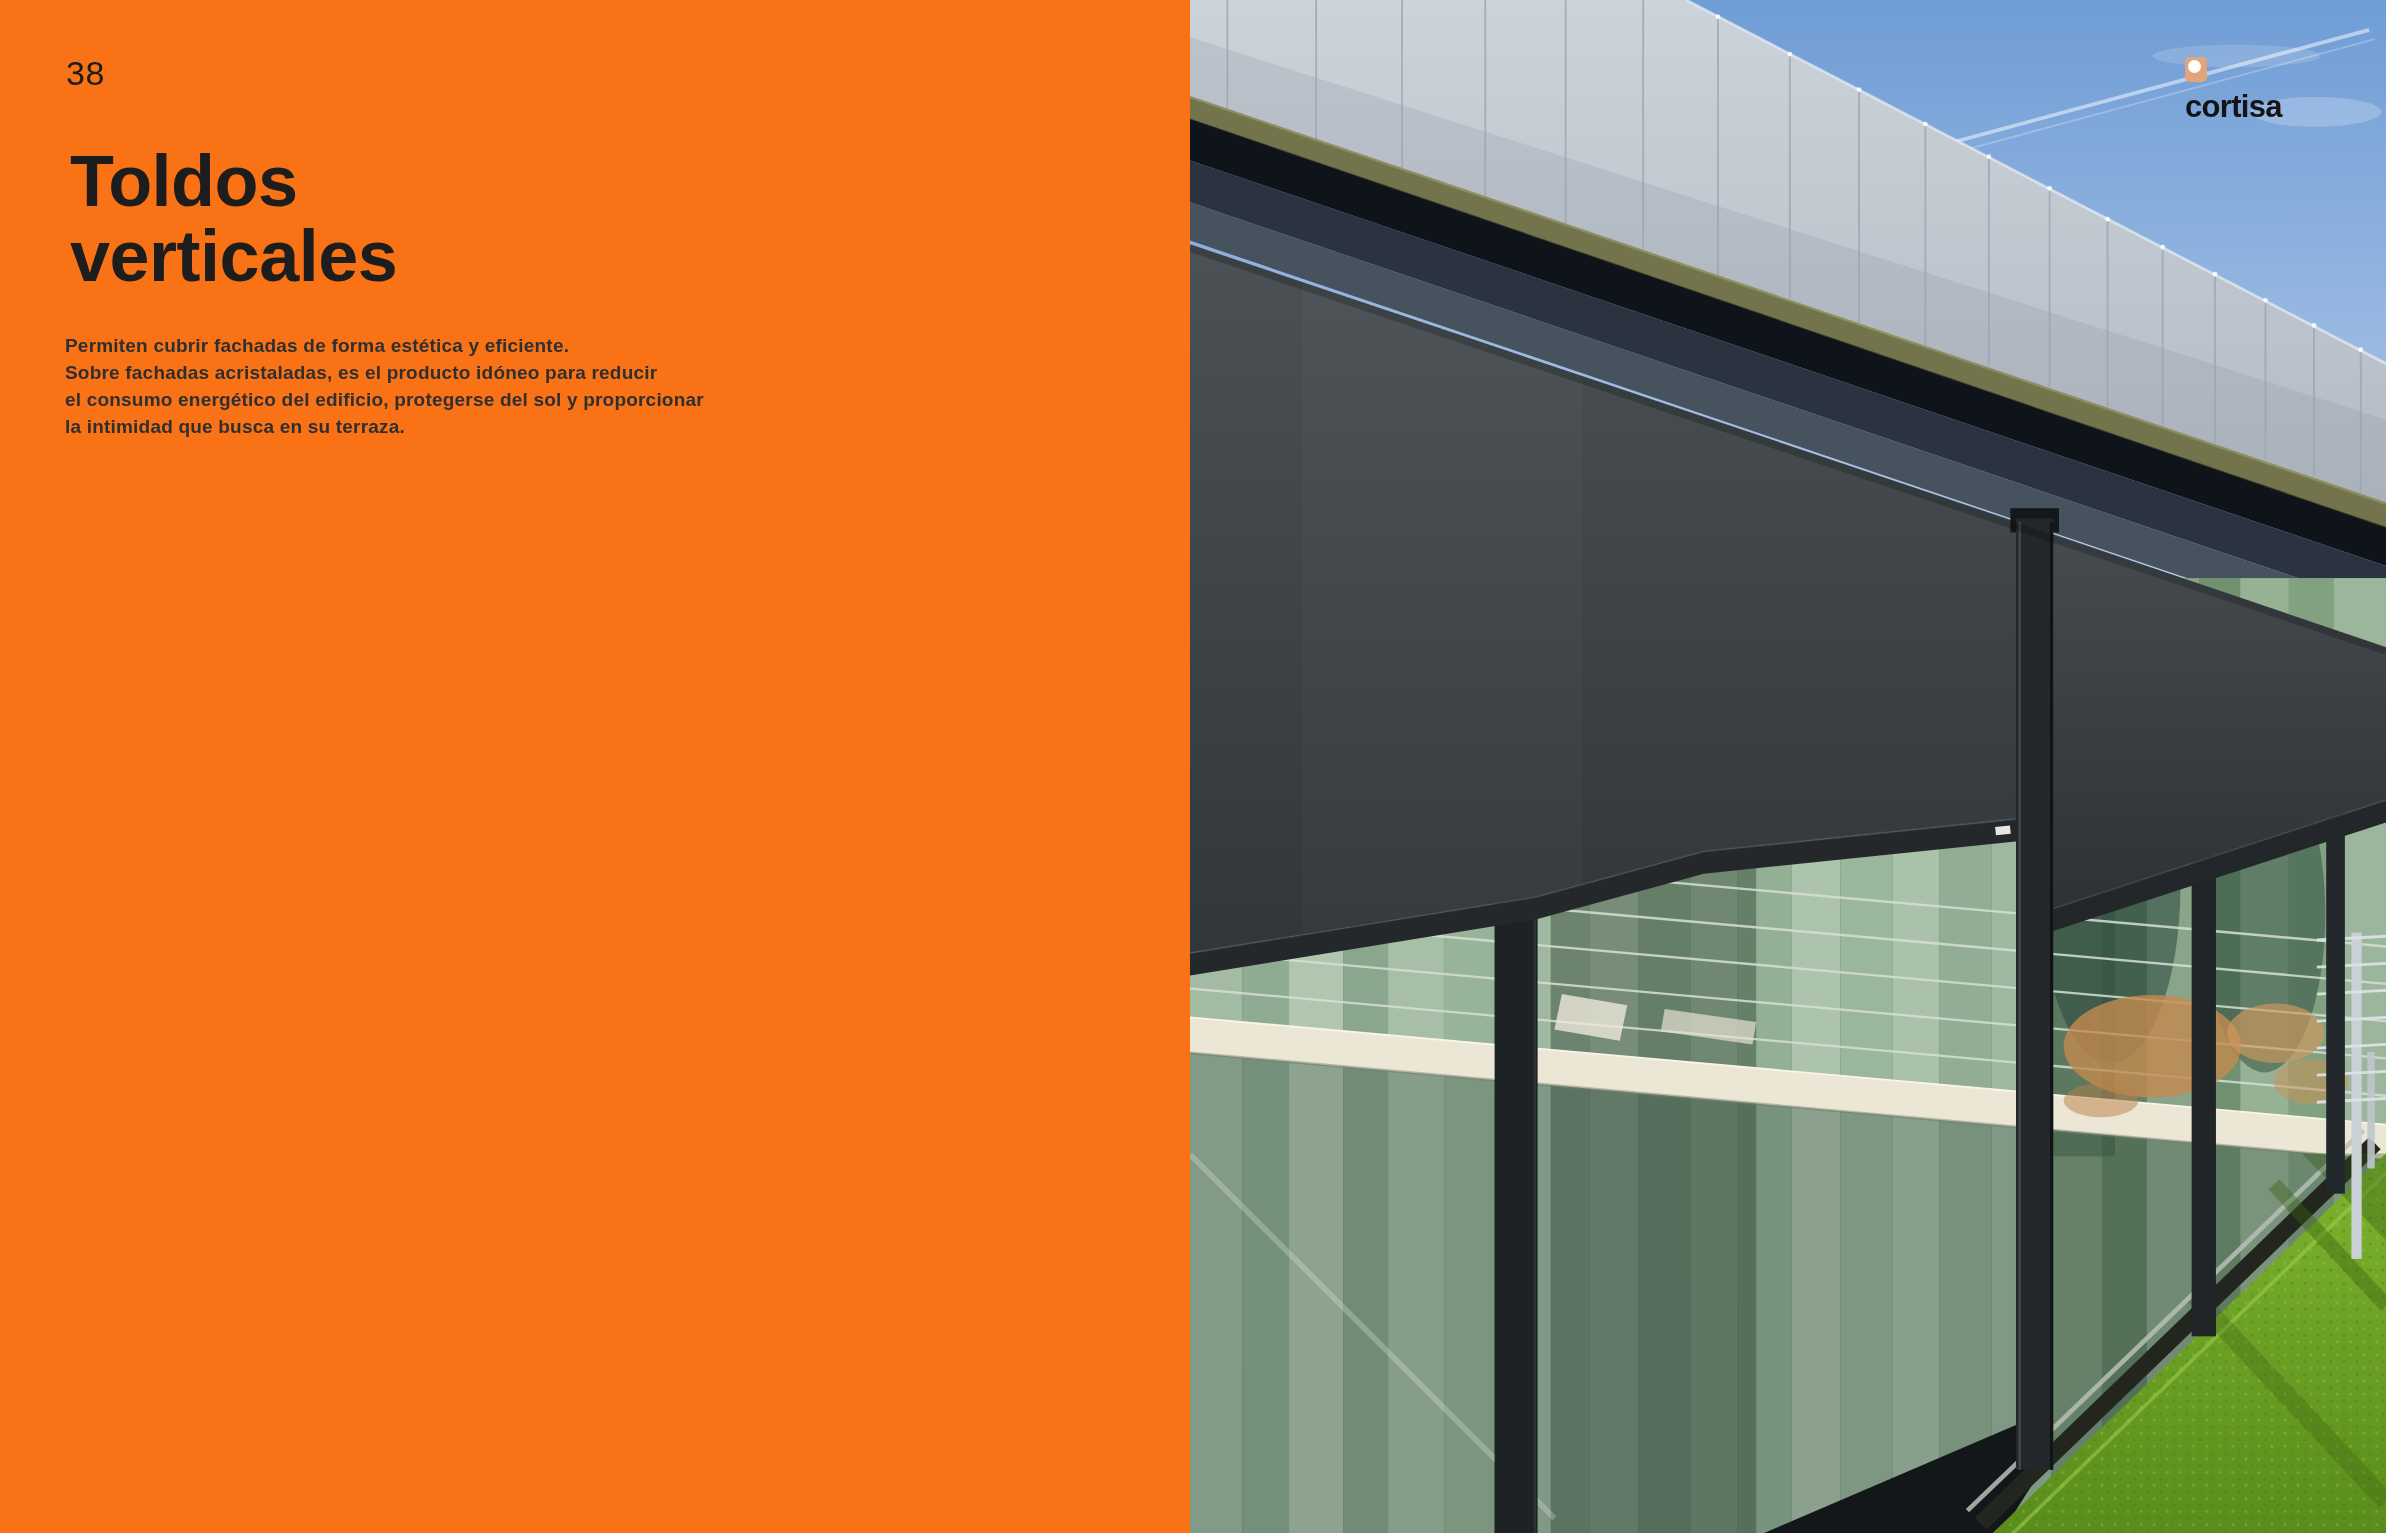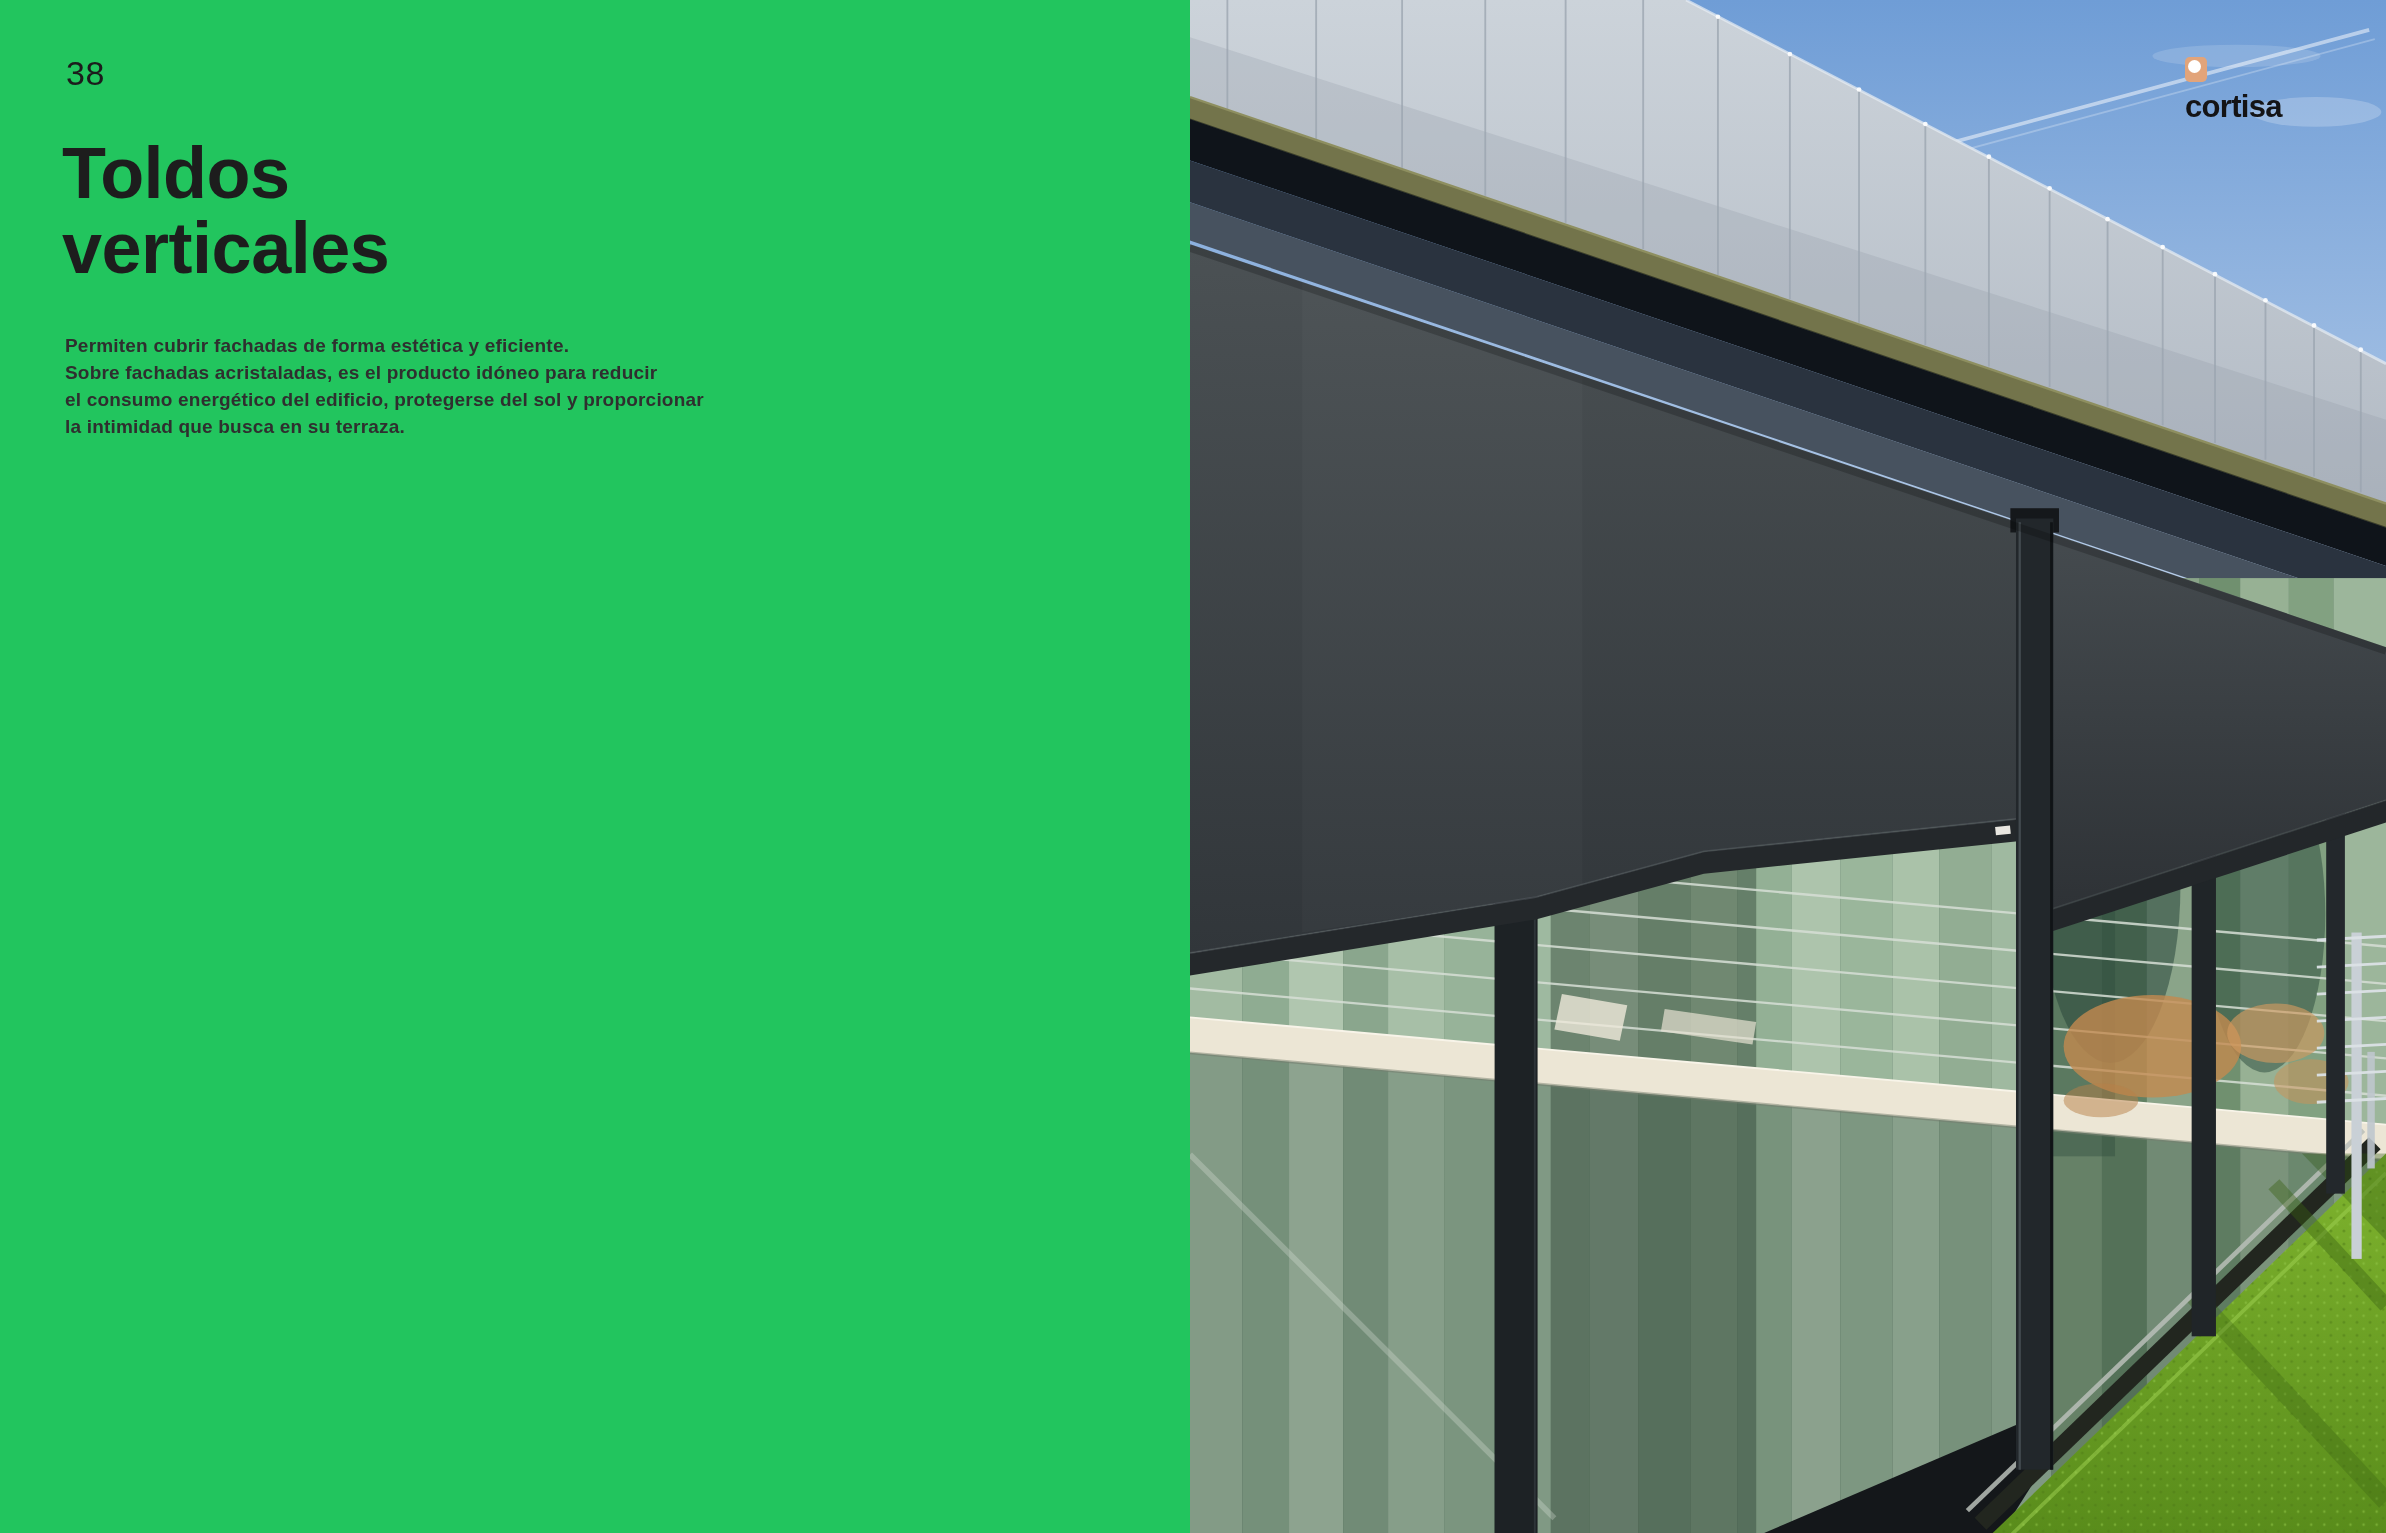--- a/index.html
+++ b/index.html
@@ -1,18 +1,18 @@
 <!DOCTYPE html>
 <html style="font-size:15px"><head>
 <meta charset="utf-8">
 <style>
   html,body{margin:0;padding:0;background:#888;}
   .page{position:relative;width:2387px;height:1534px;background:#ffffff;overflow:hidden;
         font-family:"Liberation Sans",sans-serif;}
-  .left-pane{position:absolute;left:0;top:0;width:1190px;height:1534px;background:#22c55e;}
+  .left-pane{position:absolute;left:0;top:0;width:1190px;height:1534px;background:#f97316;}
   .page-number{position:absolute;left:66px;top:54px;font-size:34px;color:#1c1c1c;letter-spacing:0.5px;}
   .page-title{position:absolute;left:62px;top:136px;font-size:72px;font-weight:bold;color:#1d1d1d;
               line-height:1.045;letter-spacing:-0.5px;white-space:pre-line;}
   .body-text{position:absolute;left:65px;top:332px;font-size:19px;color:#2f2f2f;line-height:1.43;
              letter-spacing:0.2px;white-space:pre-line;font-weight:bold;}
   .caption{position:absolute;left:594px;top:1409px;font-size:14.4px;color:#4d4d4d;line-height:1.37;
            letter-spacing:0.4px;white-space:pre-line;}
   .photo{position:absolute;left:1190px;top:0;width:1196px;height:1534px;}
   .photo svg{display:block;width:100%;height:100%;}
   .logo{position:absolute;left:2185px;top:57px;display:flex;gap:6.5px;flex-direction:column;}
@@ -20,21 +20,21 @@
   .logo-dot{position:absolute;left:2.8px;top:2.8px;width:13px;height:13px;border-radius:50%;background:#ffffff;}
   .logo-text{font-size:31px;font-weight:bold;color:#141416;letter-spacing:-0.7px;}
 </style>
 </head>
 <body>
 
 <div class="page">
 
   <div class="left-pane">
     <div class="page-number">38</div>
-    <h1 class="page-title" style="margin:0;font-size:72px;">Toldos
+    <h1 class="page-title" style="margin:8px;font-size:72px;">Toldos
 verticales</h1>
     <p class="body-text" style="margin:0;">Permiten cubrir fachadas de forma estética y eficiente.
 Sobre fachadas acristaladas, es el producto idóneo para reducir
 el consumo energético del edificio, protegerse del sol y proporcionar
 la intimidad que busca en su terraza.</p>
   </div>
 
   <div class="photo">
     <svg viewBox="0 0 1280 1645" preserveAspectRatio="none">
       <defs>

